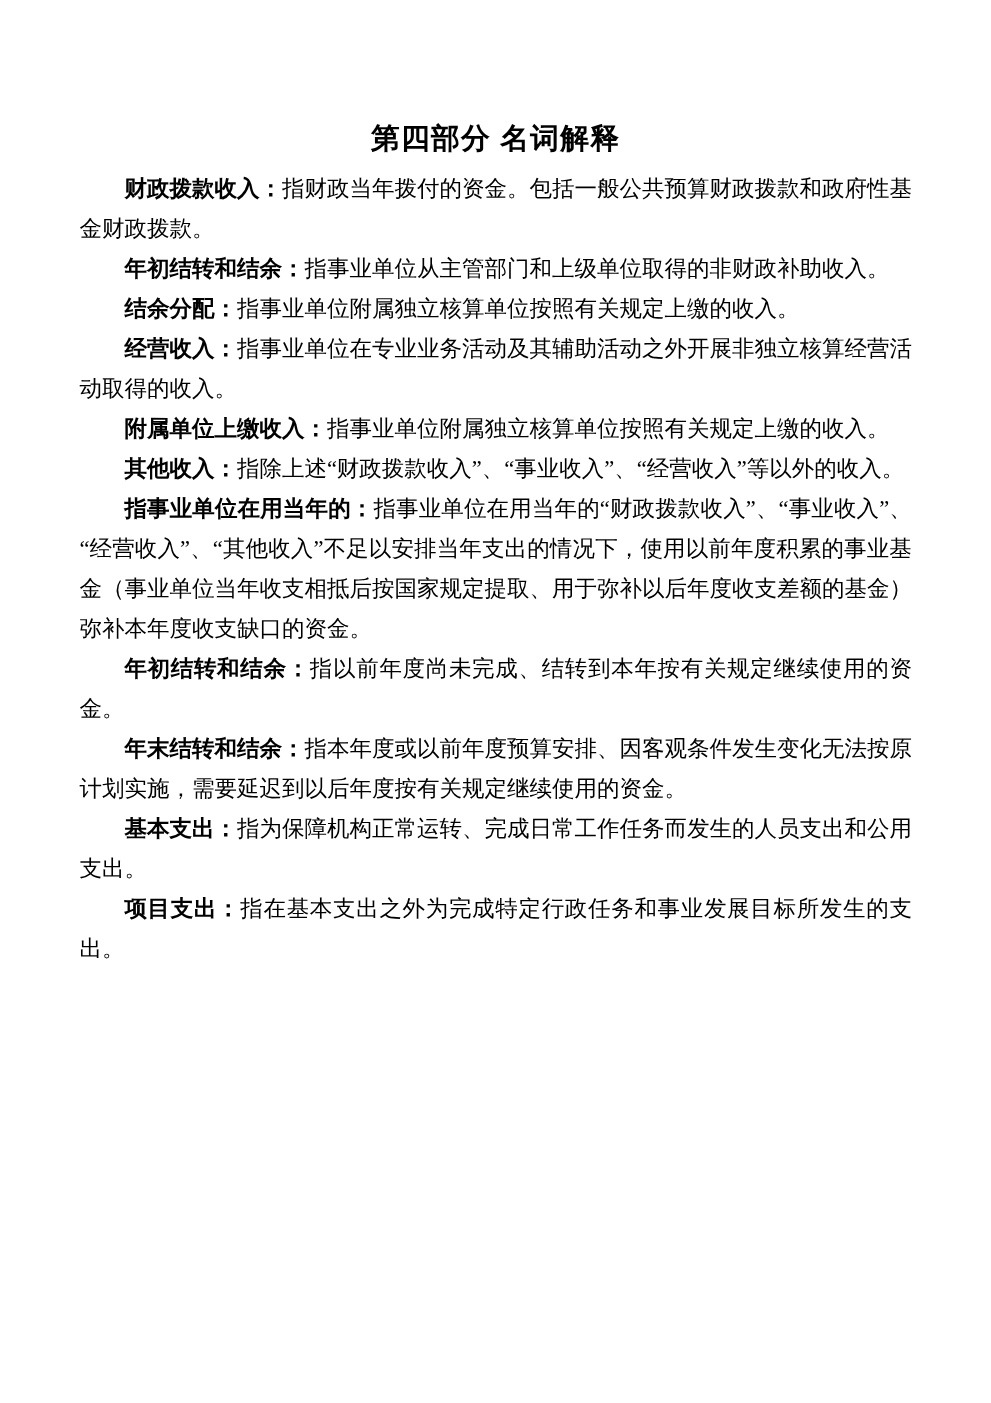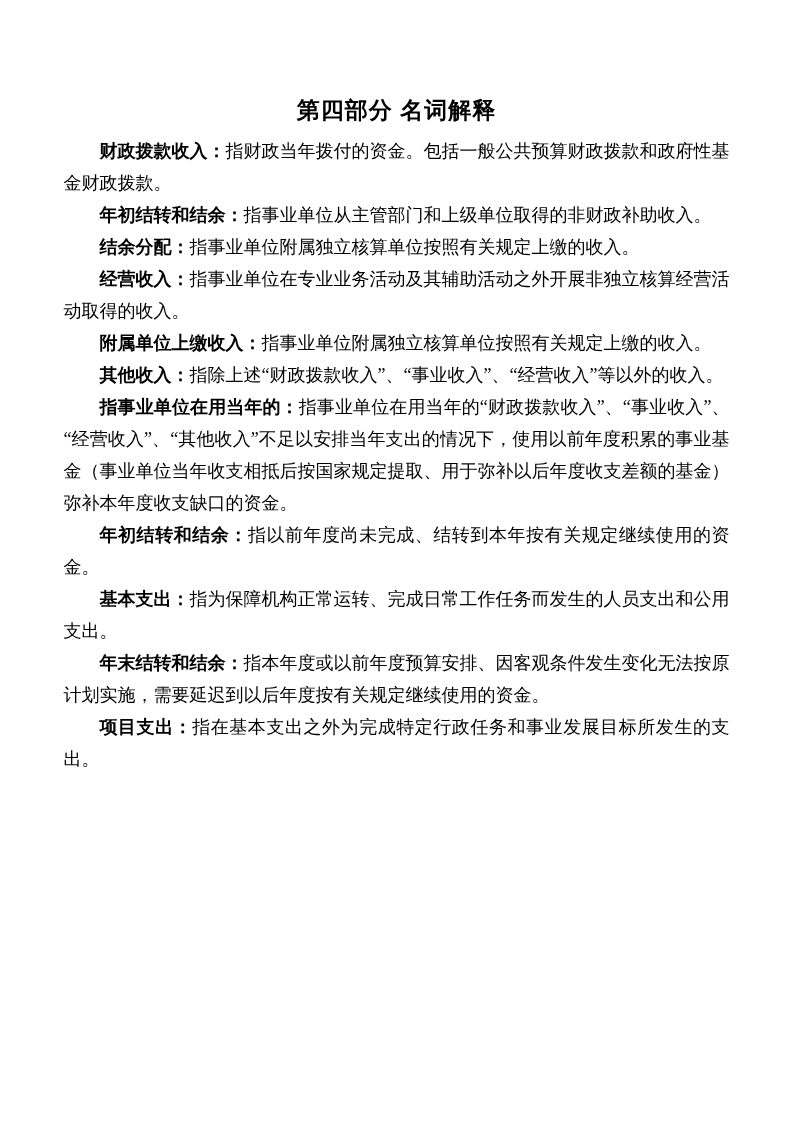--- a/index.html
+++ b/index.html
@@ -62,19 +62,19 @@
 
   <p class="para"><strong class="term">附属单位上缴收入：</strong><span>指事业单位附属独立核算单位按照有关规定上缴的收入。</span></p>
 
   <p class="para"><strong class="term">其他收入：</strong><span>指除上述“财政拨款收入”、“事业收入”、“经营收入”等以外的收入。</span></p>
 
   <p class="para"><strong class="term">指事业单位在用当年的：</strong><span>指事业单位在用当年的“财政拨款收入”、“事业收入”、“经营收入”、“其他收入”不足以安排当年支出的情况下，使用以前年度积累的事业基金（事业单位当年收支相抵后按国家规定提取、用于弥补以后年度收支差额的基金）弥补本年度收支缺口的资金。</span></p>
 
   <p class="para"><strong class="term">年初结转和结余：</strong><span>指以前年度尚未完成、结转到本年按有关规定继续使用的资金。</span></p>
 
 
+  <p class="para"><strong class="term">年末结转和结余：</strong><span>指本年度或以前年度预算安排、因客观条件发生变化无法按原计划实施，需要延迟到以后年度按有关规定继续使用的资金。</span></p>
+
   <p class="para"><strong class="term">基本支出：</strong><span>指为保障机构正常运转、完成日常工作任务而发生的人员支出和公用支出。</span></p>
-
-  <p class="para"><strong class="term">年末结转和结余：</strong><span>指本年度或以前年度预算安排、因客观条件发生变化无法按原计划实施，需要延迟到以后年度按有关规定继续使用的资金。</span></p>
 
   <p class="para"><strong class="term">项目支出：</strong><span>指在基本支出之外为完成特定行政任务和事业发展目标所发生的支出。</span></p>
 </div>
 </div>
 
 </body></html>

